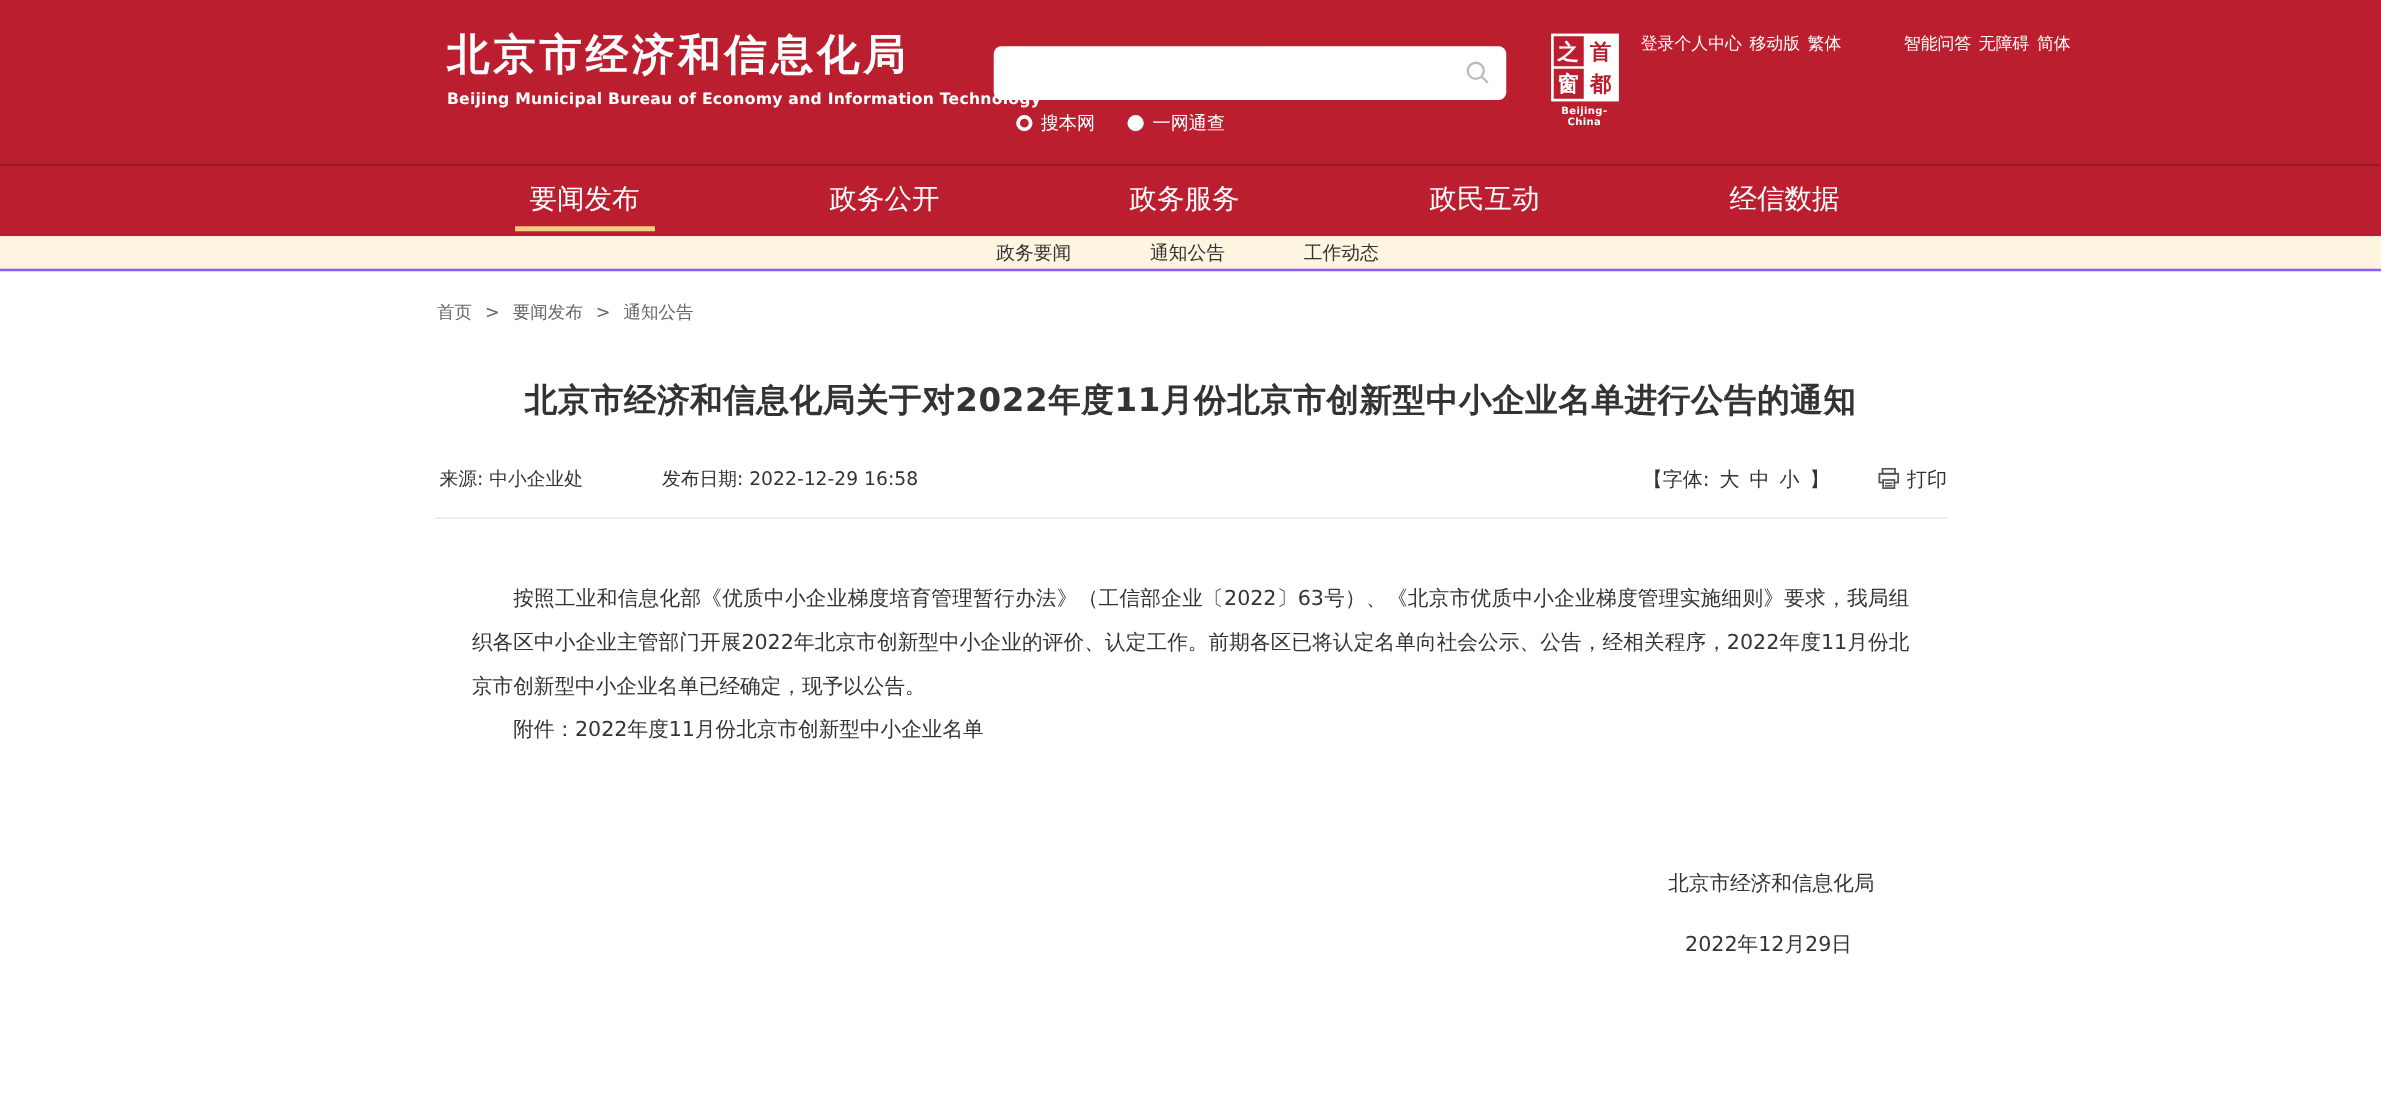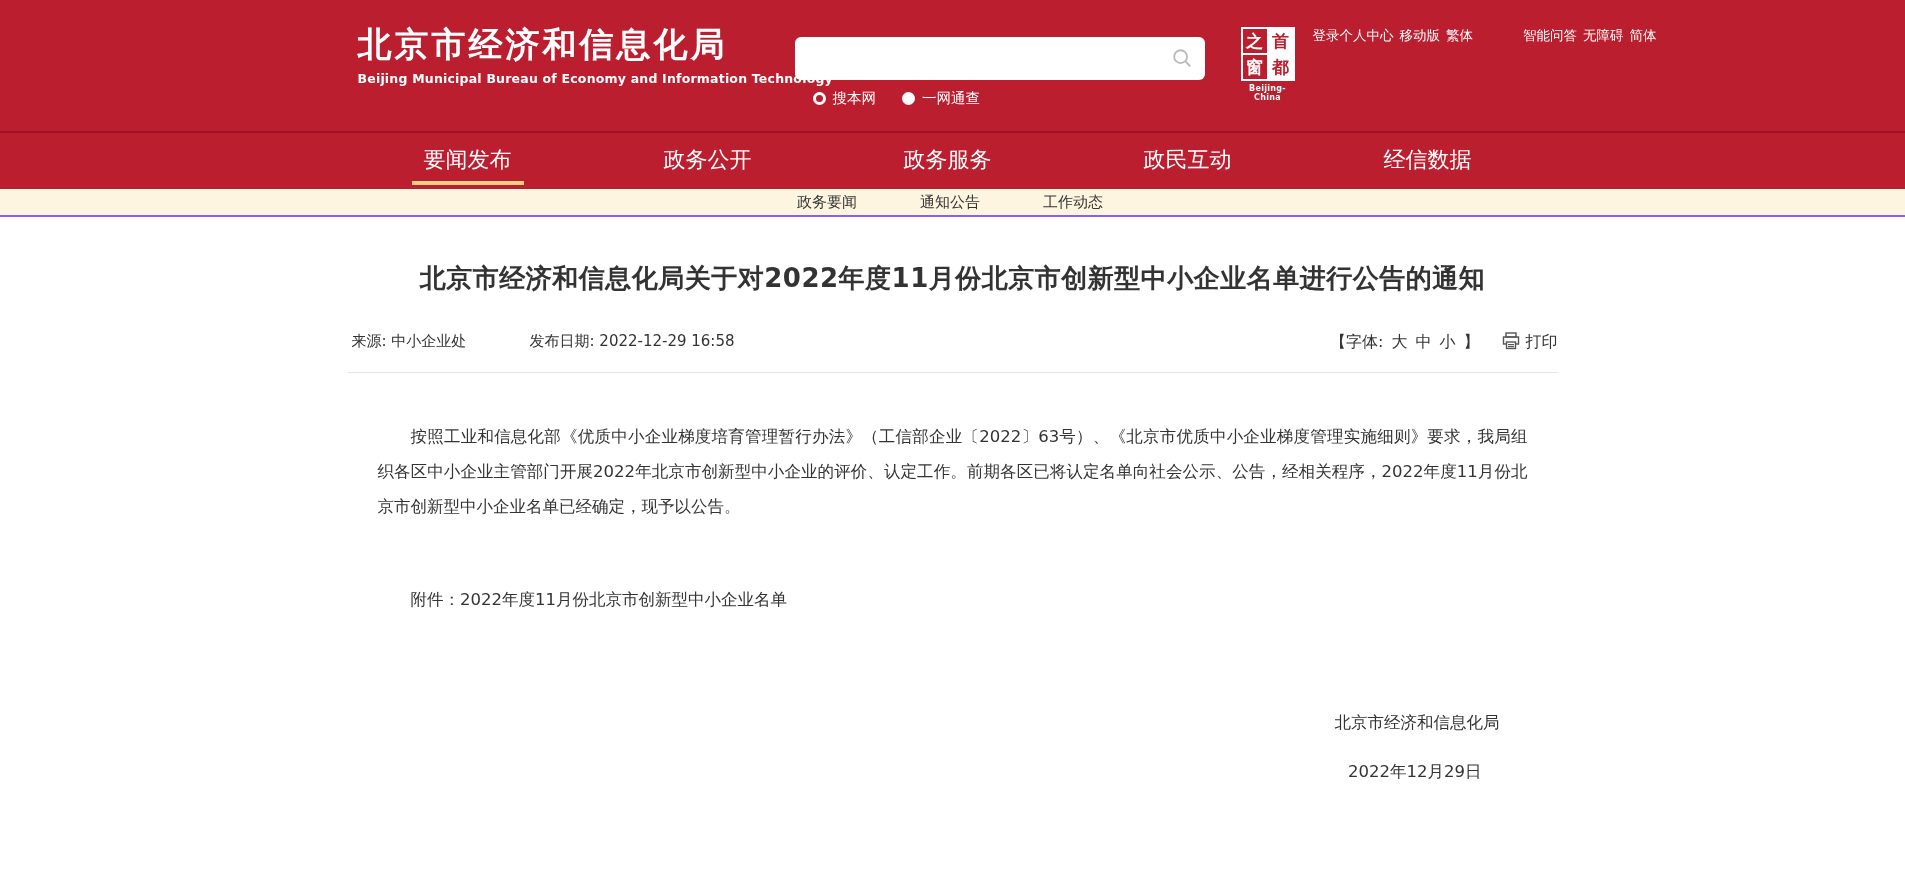--- a/index.html
+++ b/index.html
@@ -57,31 +57,31 @@
   .breadcrumb { padding-top:24px; padding-left:2px; font-size:14px; color:#666; }
   .breadcrumb .crumb { cursor:pointer; }
   .breadcrumb .sep { margin:0 6px; color:#666; }
 
   .article-title { margin-top:44px; text-align:center; font-size:26px; font-weight:bold;
       color:#333; letter-spacing:0.5px; }
 
   .meta-row { margin-top:36px; position:relative; height:24px; font-size:15px; color:#333; }
   .meta-source { position:absolute; left:4px; }
   .meta-date { position:absolute; left:182px; }
-  .meta-right { position:absolute; right:0; display:flex; align-items:center; gap:22px; }
+  .meta-right { position:absolute; right:0; display:flex; align-items:center; gap:38px; }
   .font-size-group { display:flex; align-items:center; gap:8px; font-size:16px; color:#333; }
   .font-size-btn { cursor:pointer; }
   .print-btn { display:flex; align-items:flex-start; gap:6px; cursor:pointer; font-size:16px; color:#333; }
 
   .meta-divider { margin-top:16px; border-bottom:1px solid #e5e5e5; }
 
   .article-body { padding:40px 0 0 30px; width:1180px; font-size:16.5px; color:#333; line-height:35px; }
   .salutation { }
   .body-paragraph { text-indent:2em; text-align:justify; margin-top:6px; }
-  .attachment-line { margin-top:58px; text-indent:2em; }
+  .attachment-line { text-indent:2em; }
   .attachment-link { color:#333; cursor:pointer; text-decoration:none; }
 
   .signature-block { margin-top:88px; text-align:right; font-size:16.5px; color:#333; }
   .signature-name { padding-right:28px; }
   .signature-date { padding-right:46px; margin-top:14px; }
 </style>
 </head>
 <body>
 
 <div class="page">
@@ -155,20 +155,27 @@
   <div class="subnav">
     <div class="subnav-inner">
       <div class="subnav-item">政务要闻</div>
       <div class="subnav-item">通知公告</div>
       <div class="subnav-item">工作动态</div>
     </div>
   </div>
 
   <div class="content">
 
+    <div class="breadcrumb">
+      <span class="crumb">首页</span>
+      <span class="sep">&gt;</span>
+      <span class="crumb">要闻发布</span>
+      <span class="sep">&gt;</span>
+      <span class="crumb">通知公告</span>
+    </div>
 
     <h1 class="article-title">北京市经济和信息化局关于对2022年度11月份北京市创新型中小企业名单进行公告的通知</h1>
 
     <div class="meta-row">
       <span class="meta-source">
         <span>来源:</span>
         <span>中小企业处</span>
       </span>
       <span class="meta-date">
         <span>发布日期:</span>

